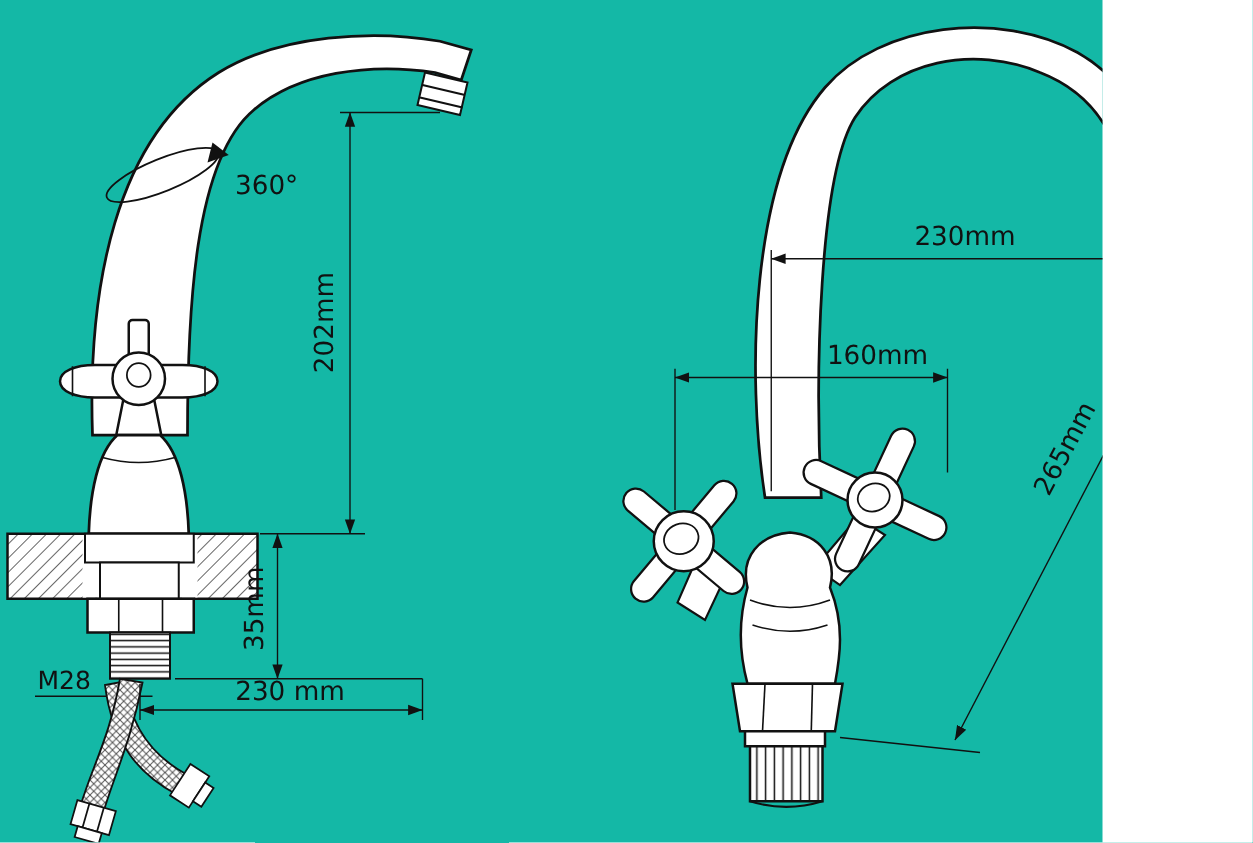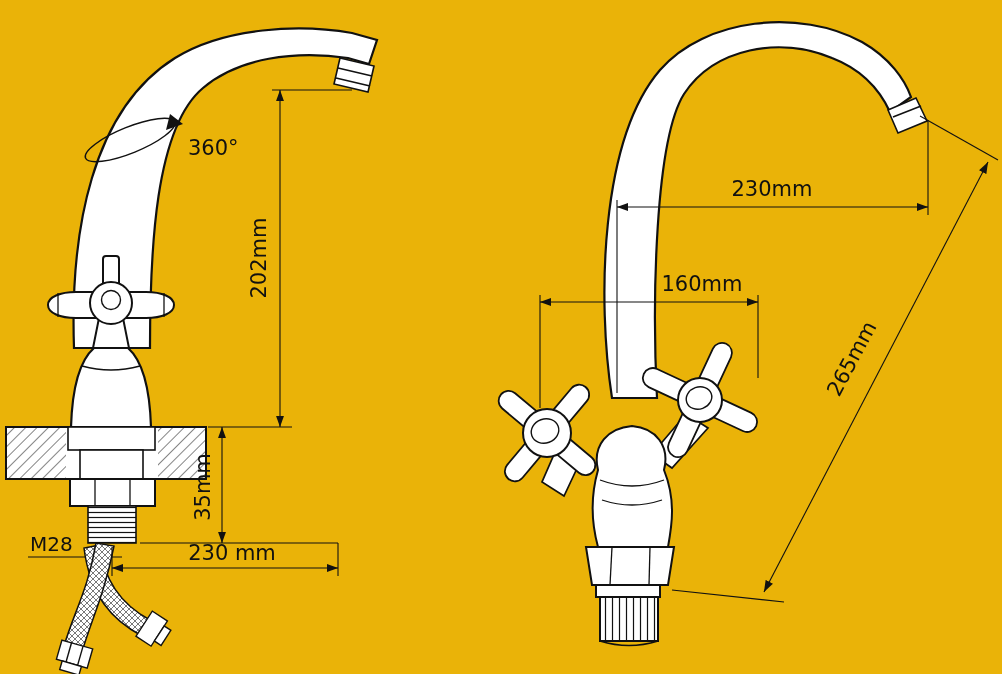--- a/index.html
+++ b/index.html
@@ -1,16 +1,16 @@
 <!DOCTYPE html>
 <html><head>
 <meta charset="utf-8">
 <style>
   html,body{margin:0;padding:0;background:#ffffff;}
-  .stage{position:relative;width:1002px;height:674px;background:#eab308;overflow:hidden;}
+  .stage{position:relative;width:882px;height:674px;background:#14b8a6;overflow:hidden;}
   svg{display:block;}
   text{font-family:"DejaVu Sans","Liberation Sans",sans-serif;fill:#111;}
   .dim-text{font-size:21px;}
   .dim-text-sm{font-size:20px;}
 </style>
 </head>
 <body>
 
 <div class="stage">
 <svg width="1002" height="674" viewBox="0 0 1002 674">

